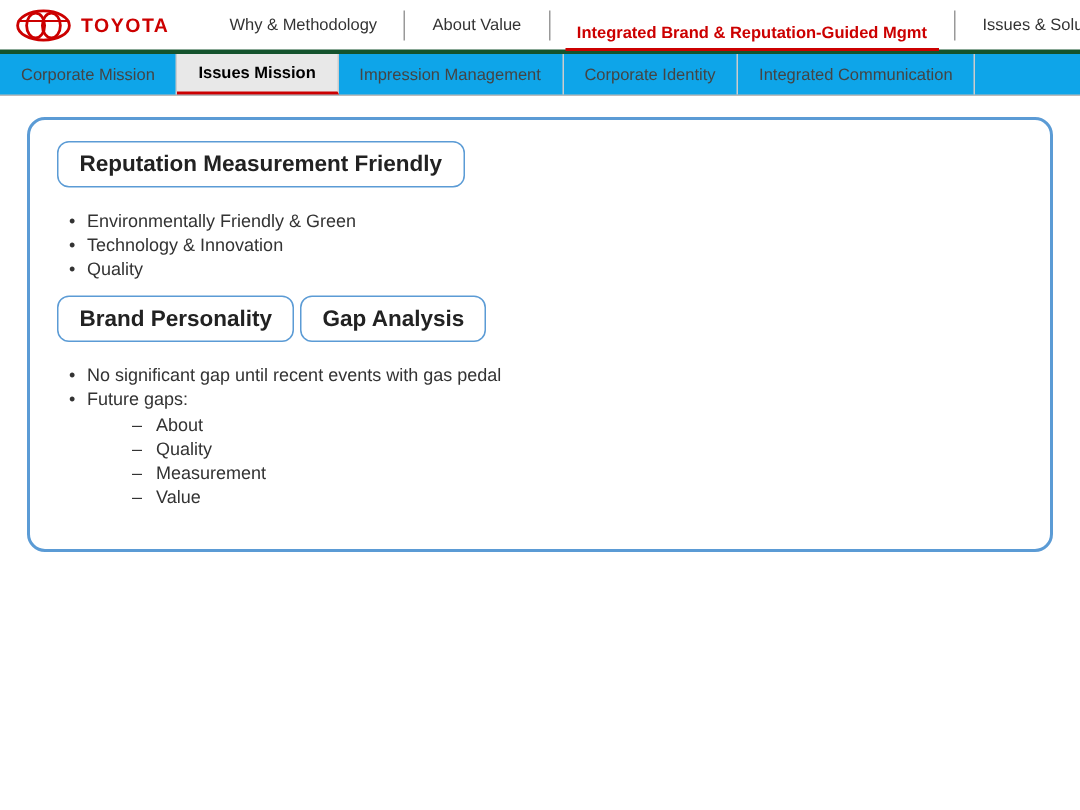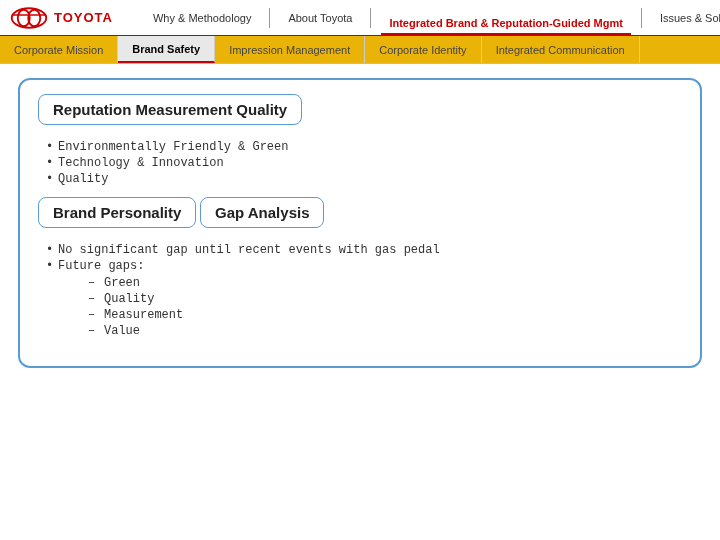--- a/index.html
+++ b/index.html
@@ -11,21 +11,21 @@
       overflow: hidden;
       font-size: 13px;
     }
 
     
     #top-nav {
       display: flex;
       align-items: center;
       height: 36px;
       background: #fff;
-      border-bottom: 1px solid #14532d;
+      border-bottom: 3px solid #14532d;
       padding: 0 10px;
     }
 
     .logo-area {
       display: flex;
       align-items: center;
       margin-right: 16px;
     }
 
     .toyota-logo {
@@ -68,21 +68,21 @@
       font-weight: bold;
       border-bottom: 2px solid #cc0000;
       margin-top: 12px;
     }
 
     
     #sub-nav {
       display: flex;
       align-items: flex-start;
       height: 28px;
-      background: #eab308;
+      background: #0ea5e9;
       border-bottom: 1px solid #bbb;
     }
 
     .tab {
       font-size: 11px;
       color: #444;
       padding: 4px 14px;
       cursor: pointer;
       height: 100%;
       display: flex;
@@ -131,21 +131,20 @@
       padding: 4px 0 4px 8px;
       margin-bottom: 6px;
     }
 
     .bullet-list li {
       font-size: 12px;
       color: #333;
       padding: 1px 0;
       position: relative;
       padding-left: 12px;
-      font-family: Liberation Mono, monospace;
     }
 
     .bullet-list li::before {
       content: "•";
       position: absolute;
       left: 0;
     }
 
     
     .sub-list {
@@ -182,62 +181,62 @@
       <ellipse cx="32" cy="16" rx="8" ry="11" fill="none" stroke="#cc0000" stroke-width="2.5"></ellipse>
 
       <line x1="2" y1="12" x2="48" y2="12" stroke="#cc0000" stroke-width="1.8"></line>
     </svg>
     <span class="brand-name">TOYOTA</span>
   </div>
   <div class="nav-divider"></div>
   <div class="nav-links">
     <span class="nav-link">Why &amp; Methodology</span>
     <div class="nav-divider"></div>
-    <span class="nav-link">About Toyota</span>
+    <span class="nav-link">About Value</span>
     <div class="nav-divider"></div>
     <span class="nav-link active">Integrated Brand &amp; Reputation-Guided Mgmt</span>
     <div class="nav-divider"></div>
     <span class="nav-link">Issues &amp; Solutions</span>
   </div>
 </div>
 
 <div id="sub-nav">
   <span class="tab">Corporate Mission</span>
-  <span class="tab active">Brand Safety</span>
+  <span class="tab active">Issues Mission</span>
   <span class="tab">Impression Management</span>
   <span class="tab">Corporate Identity</span>
   <span class="tab">Integrated Communication</span>
 </div>
 
 <div id="main-content">
   <div class="content-card">
 
     
     <div class="section-box">
-      <span class="section-title">Reputation Measurement Quality</span>
+      <span class="section-title">Reputation Measurement Friendly</span>
     </div>
     <ul class="bullet-list">
       <li>Environmentally Friendly &amp; Green</li>
       <li>Technology &amp; Innovation</li>
       <li>Quality</li>
     </ul>
 
     
     <div class="section-box">
       <span class="section-title">Brand Personality</span>
     </div>
 
     
     <div class="section-box">
       <span class="section-title">Gap Analysis</span>
     </div>
     <ul class="bullet-list">
       <li>No significant gap until recent events with gas pedal</li>
       <li>Future gaps:<ul class="sub-list">
-          <li>Green</li>
+          <li>About</li>
           <li>Quality</li>
           <li>Measurement</li>
           <li>Value</li>
         </ul>
       </li>
     </ul>
 
   </div>
 </div>
 

